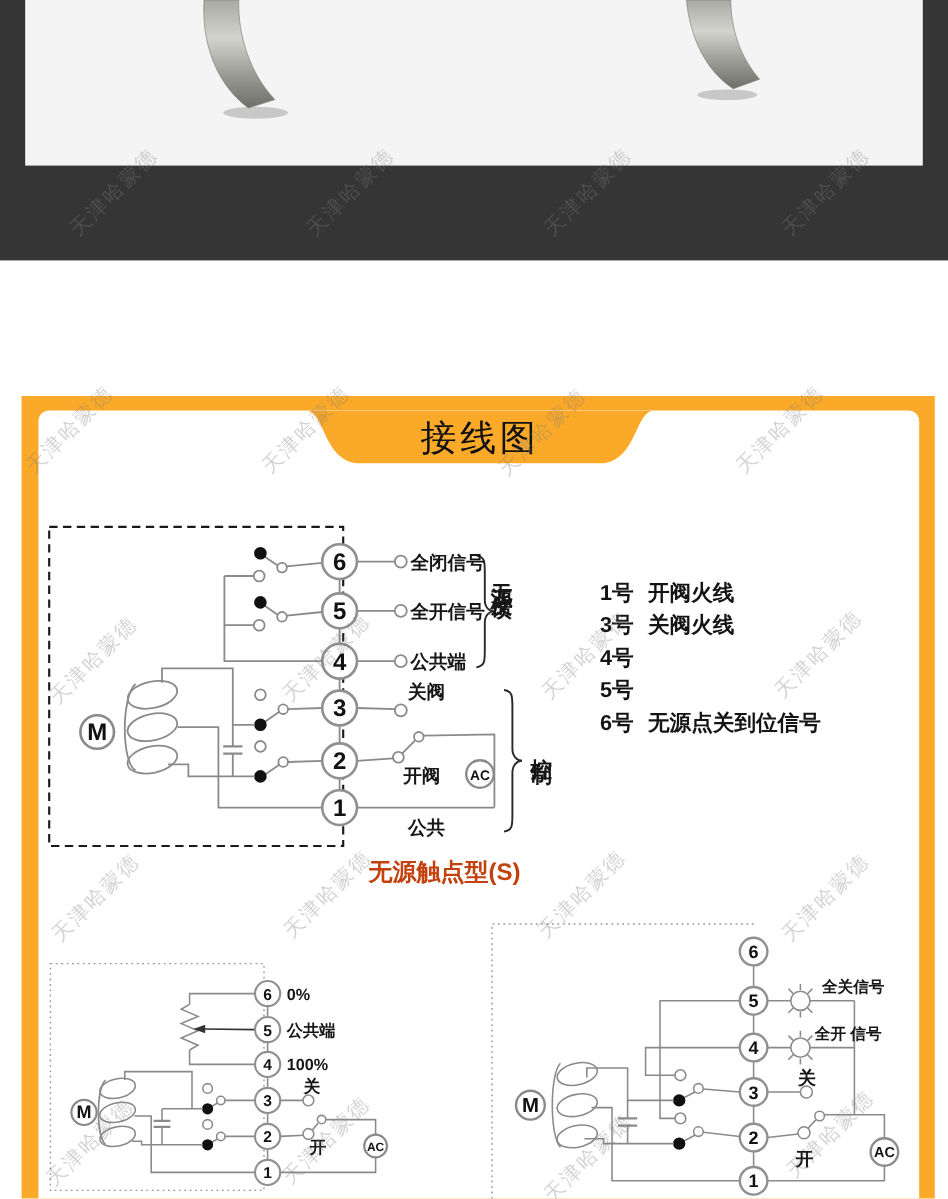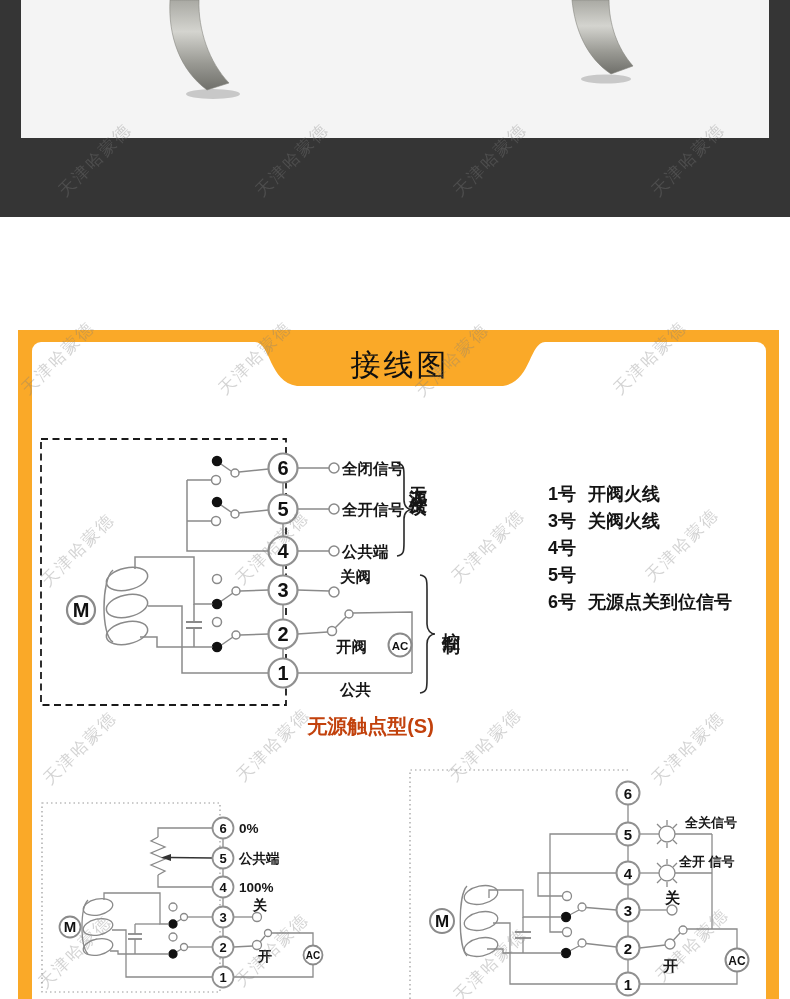--- a/index.html
+++ b/index.html
@@ -18,21 +18,21 @@
   
   .dg{position:absolute;}
   svg text{font-family:"Liberation Sans",sans-serif;}
   .tnum{font-weight:bold;fill:#111;}
   .lbl{font-weight:bold;fill:#161616;}
   
   .vlabel{position:absolute;writing-mode:vertical-rl;text-orientation:upright;
           font-weight:bold;font-size:18px;color:#161616;letter-spacing:4px;}
   
   .notes{position:absolute;left:500px;top:483px;font-size:18px;font-weight:bold;color:#141414;}
-  .note-row{display:flex;gap:12px;height:27px;line-height:22px;margin-left:48px;}
+  .note-row{display:flex;gap:12px;height:27px;line-height:22px;}
   .caption{position:absolute;left:283px;top:713px;width:175px;text-align:center;
            font-size:20px;font-weight:bold;color:#c2410c;}
   
   .wm{position:absolute;transform:translate(-50%,-50%) rotate(-45deg);
       font-size:17px;letter-spacing:2px;color:rgba(125,125,125,0.34);
       white-space:nowrap;pointer-events:none;z-index:50;}
 </style>
 </head>
 <body>
 

